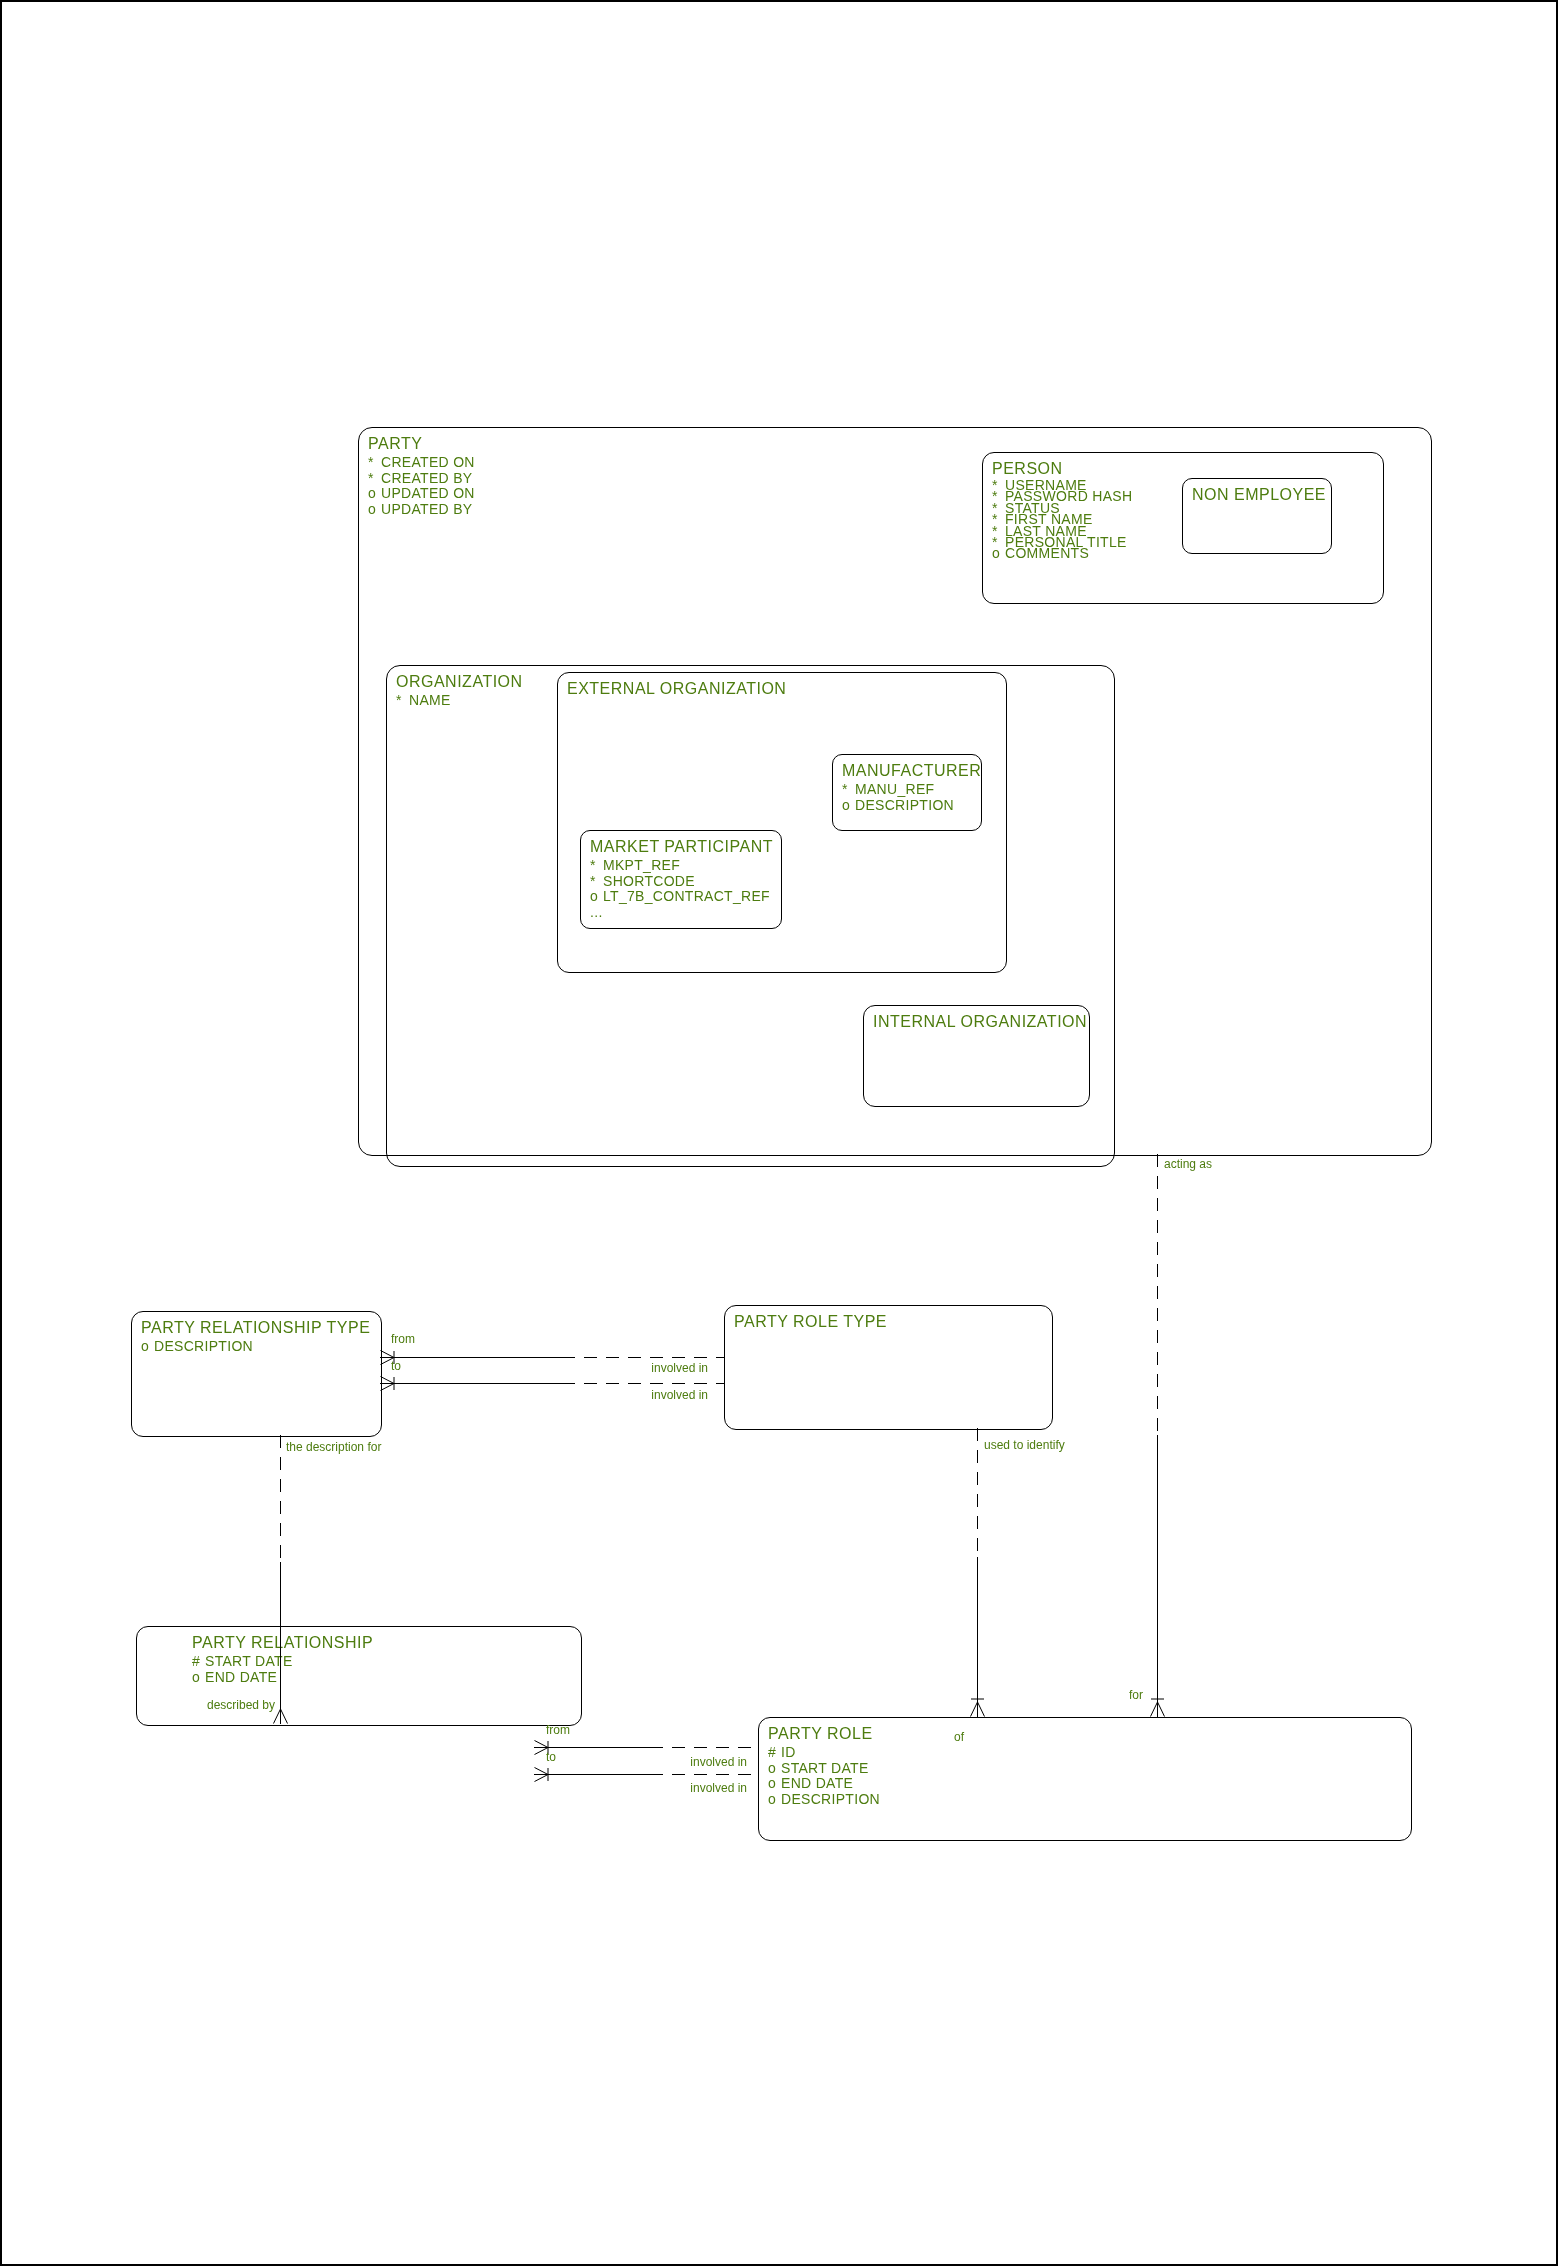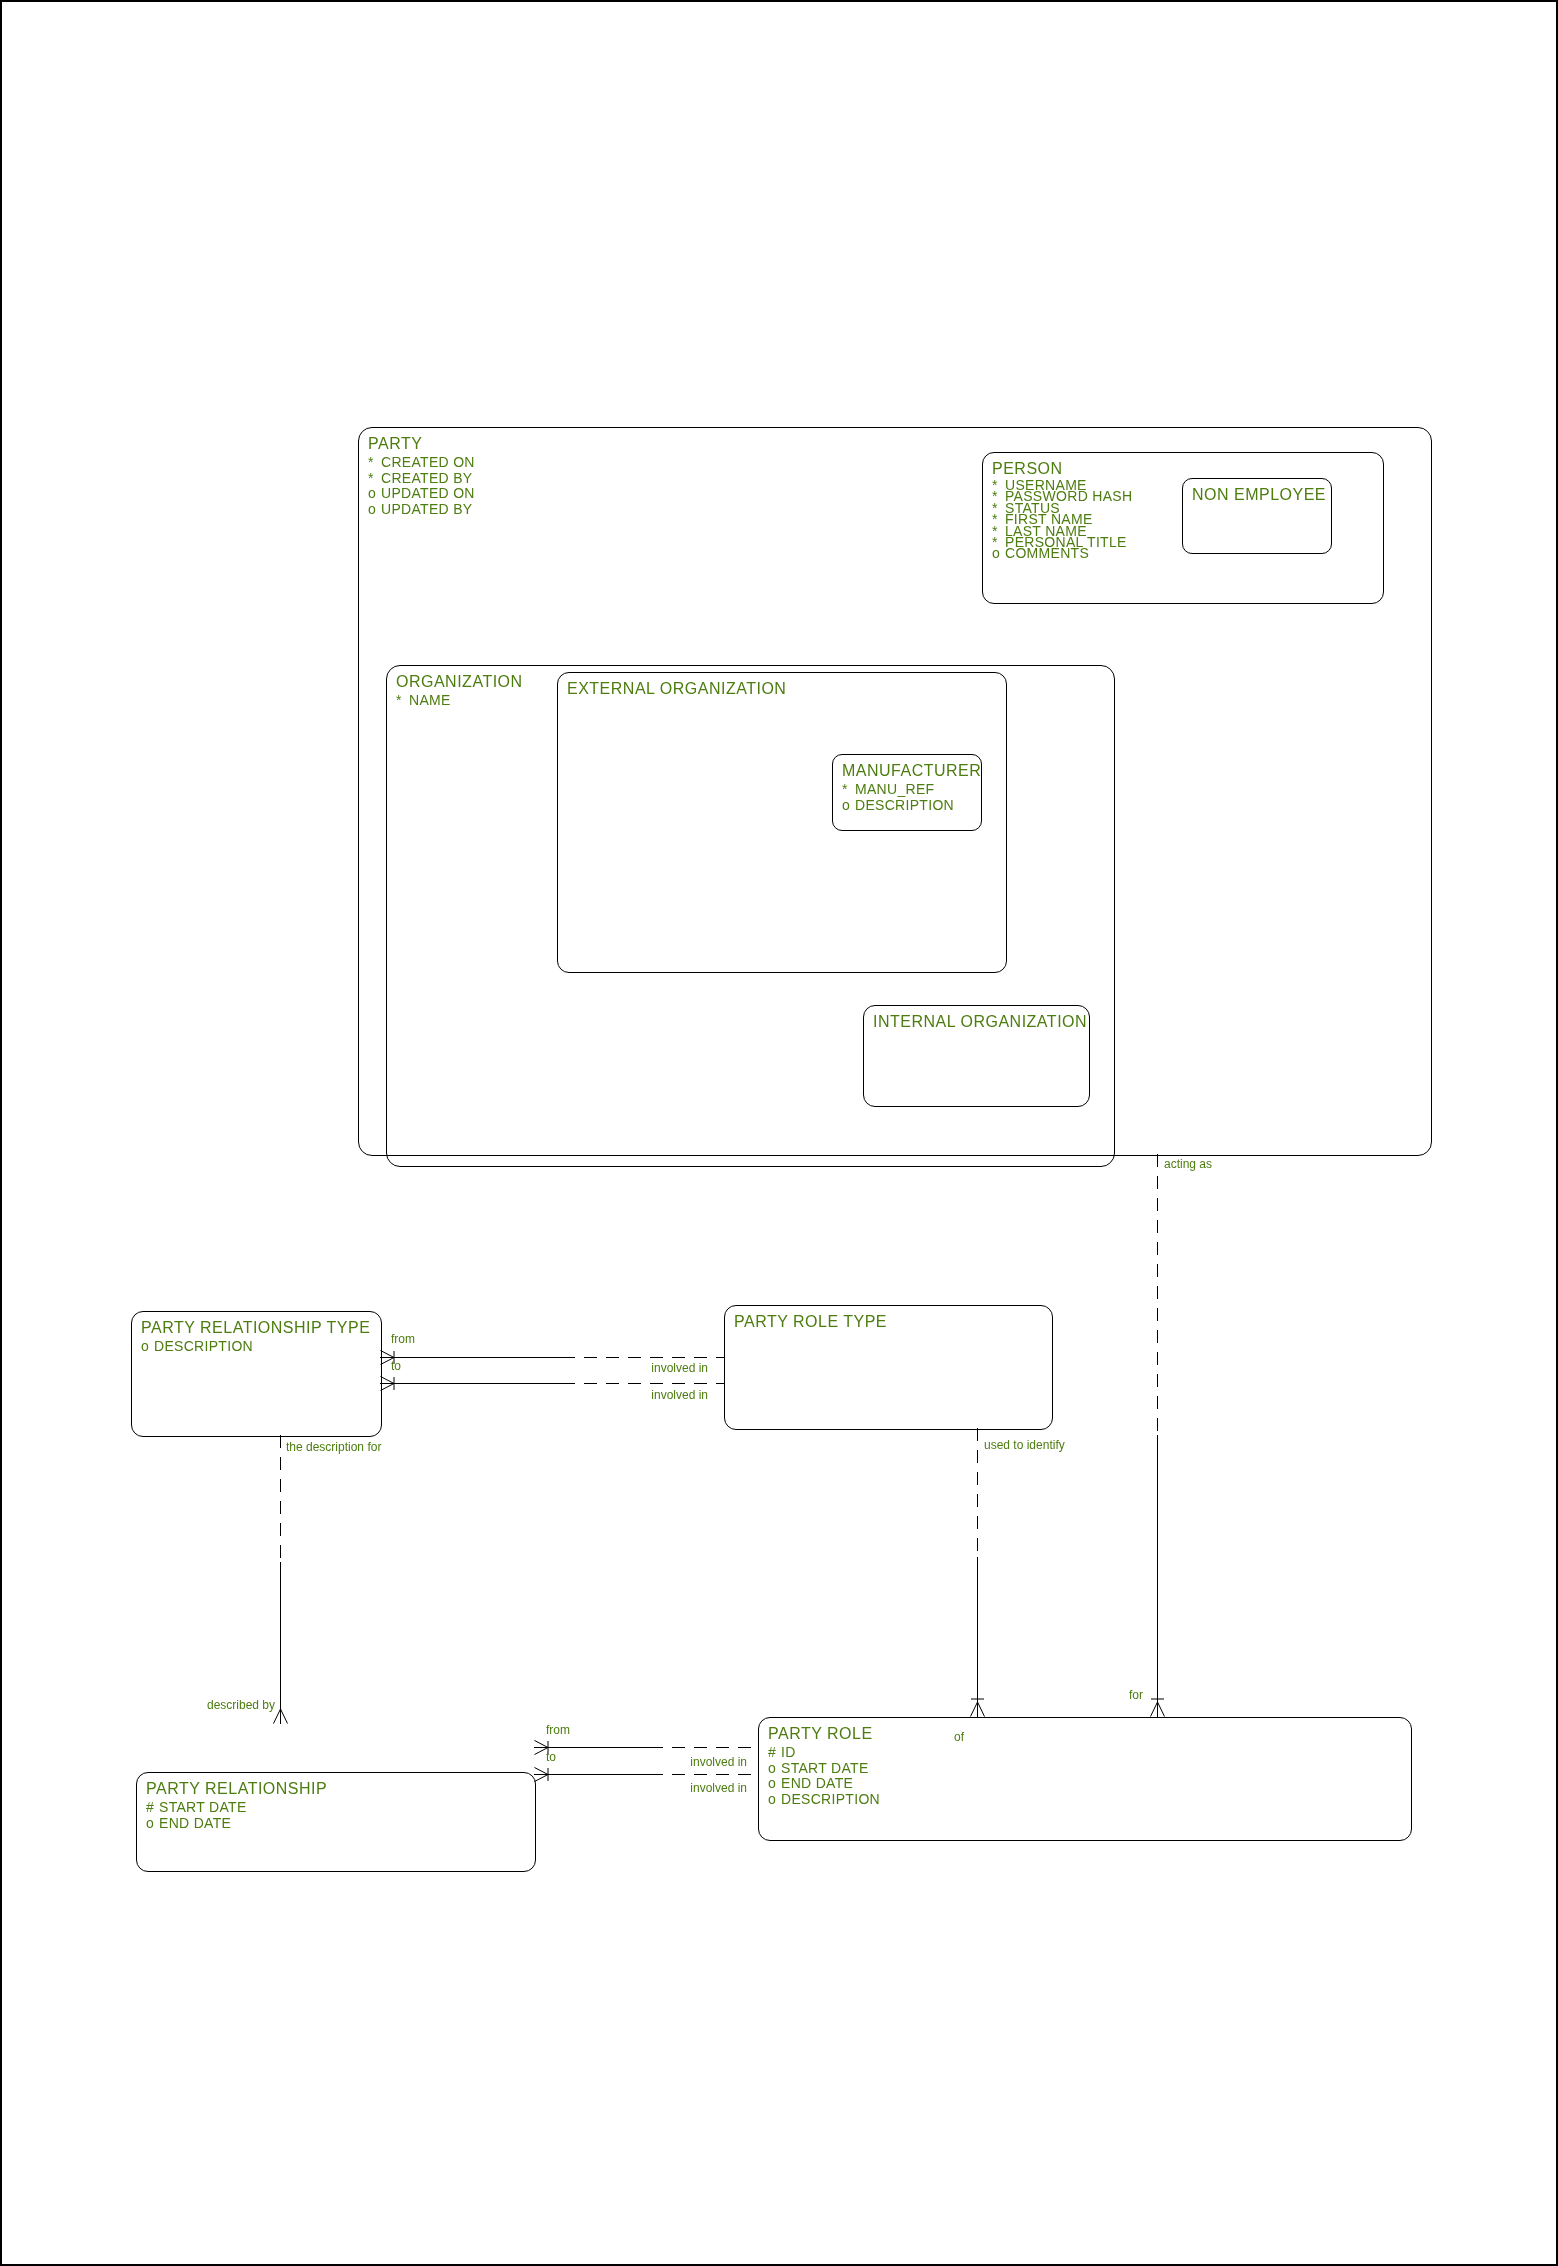--- a/index.html
+++ b/index.html
@@ -95,37 +95,46 @@
   </div>
 
   <div class="entity r10" style="left:830px;top:752px;width:148px;height:75px;">
     <div class="etitle">MANUFACTURER</div>
     <div class="attrs">
       <div class="attr"><span class="pfx">*</span><span>MANU_REF</span></div>
       <div class="attr"><span class="pfx">o</span><span>DESCRIPTION</span></div>
     </div>
   </div>
 
+  <div class="entity r10" style="left:578px;top:828px;width:200px;height:97px;">
+    <div class="etitle">MARKET PARTICIPANT</div>
+    <div class="attrs">
+      <div class="attr"><span class="pfx">*</span><span>MKPT_REF</span></div>
+      <div class="attr"><span class="pfx">*</span><span>SHORTCODE</span></div>
+      <div class="attr"><span class="pfx">o</span><span>LT_7B_CONTRACT_REF</span></div>
+      <div class="attr"><span class="pfx">...</span><span></span></div>
+    </div>
+  </div>
 
   <div class="entity" style="left:853px;top:1003px;width:225px;height:100px;margin-left:8px;">
     <div class="etitle">INTERNAL ORGANIZATION</div>
   </div>
 
   <div class="entity" style="left:129px;top:1309px;width:249px;height:124px;">
     <div class="etitle">PARTY RELATIONSHIP TYPE</div>
     <div class="attrs">
       <div class="attr"><span class="pfx">o</span><span>DESCRIPTION</span></div>
     </div>
   </div>
 
   <div class="entity" style="left:722px;top:1303px;width:327px;height:123px;">
     <div class="etitle">PARTY ROLE TYPE</div>
   </div>
 
-  <div class="entity" style="left:134px;top:1770px;width:398px;height:98px;">
+  <div class="entity" style="left:134px;top:1624px;width:398px;height:98px;padding-left:46px;">
     <div class="etitle">PARTY RELATIONSHIP</div>
     <div class="attrs">
       <div class="attr"><span class="pfx">#</span><span>START DATE</span></div>
       <div class="attr"><span class="pfx">o</span><span>END DATE</span></div>
     </div>
   </div>
 
   <div class="entity" style="left:756px;top:1715px;width:652px;height:122px;">
     <div class="etitle">PARTY ROLE</div>
     <div class="attrs">

